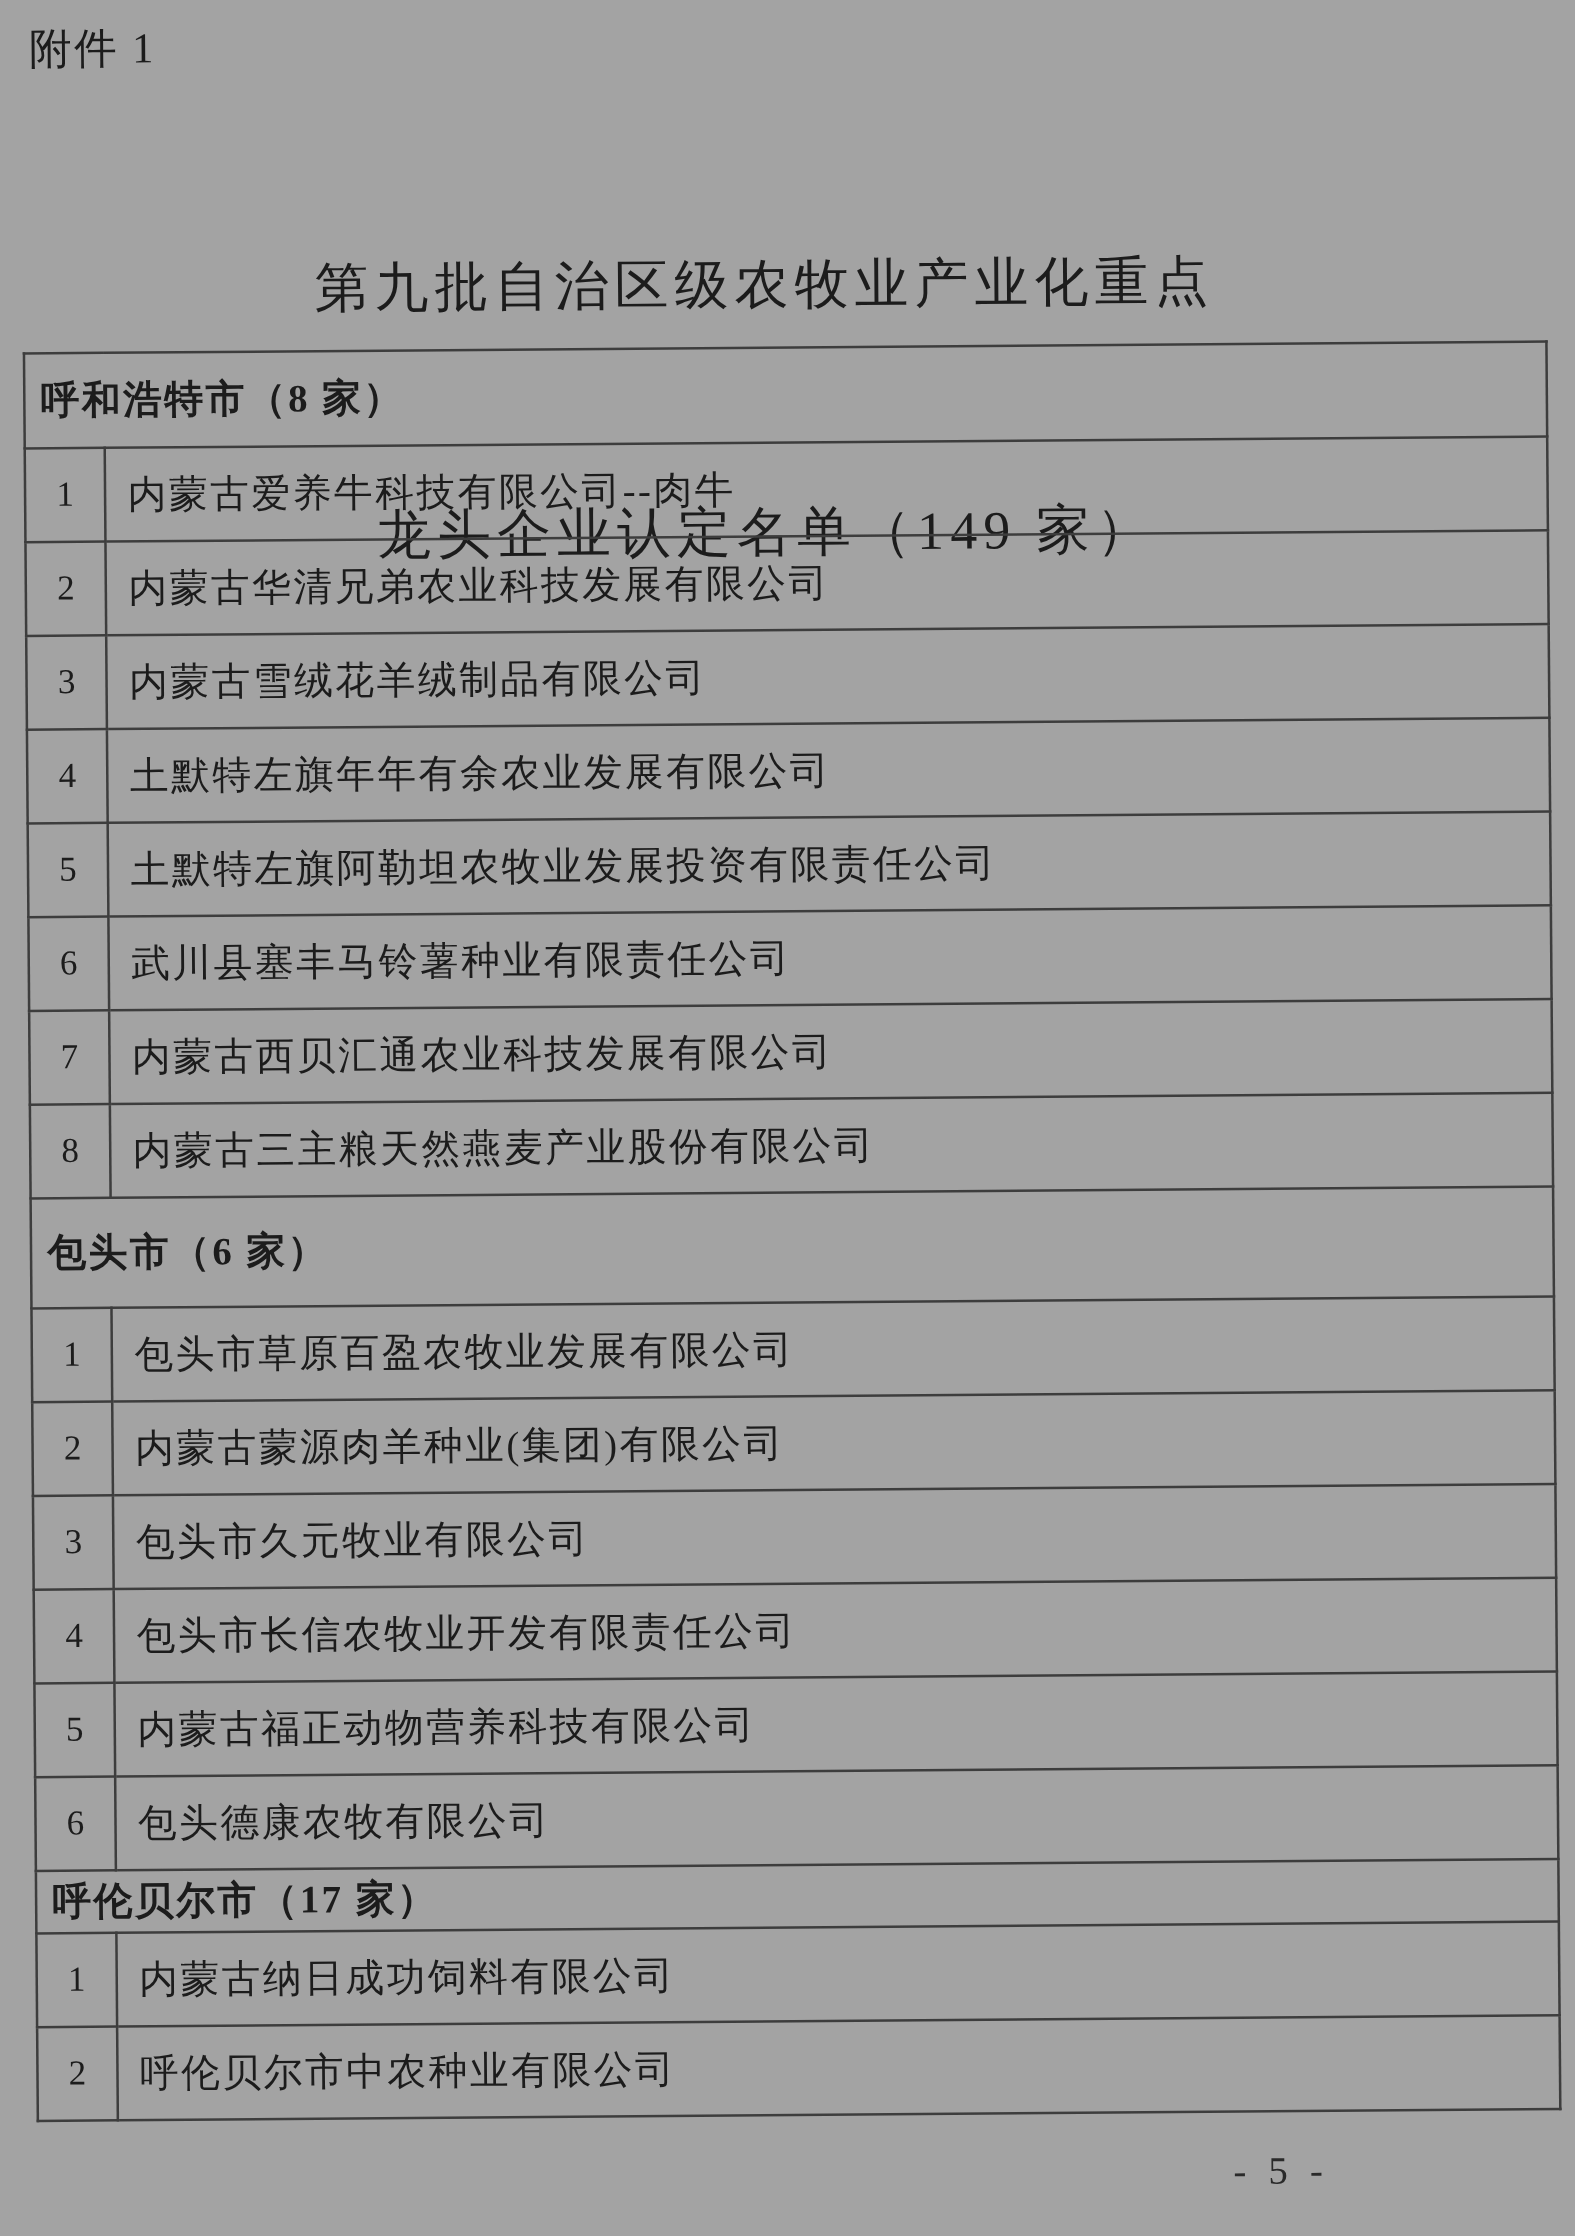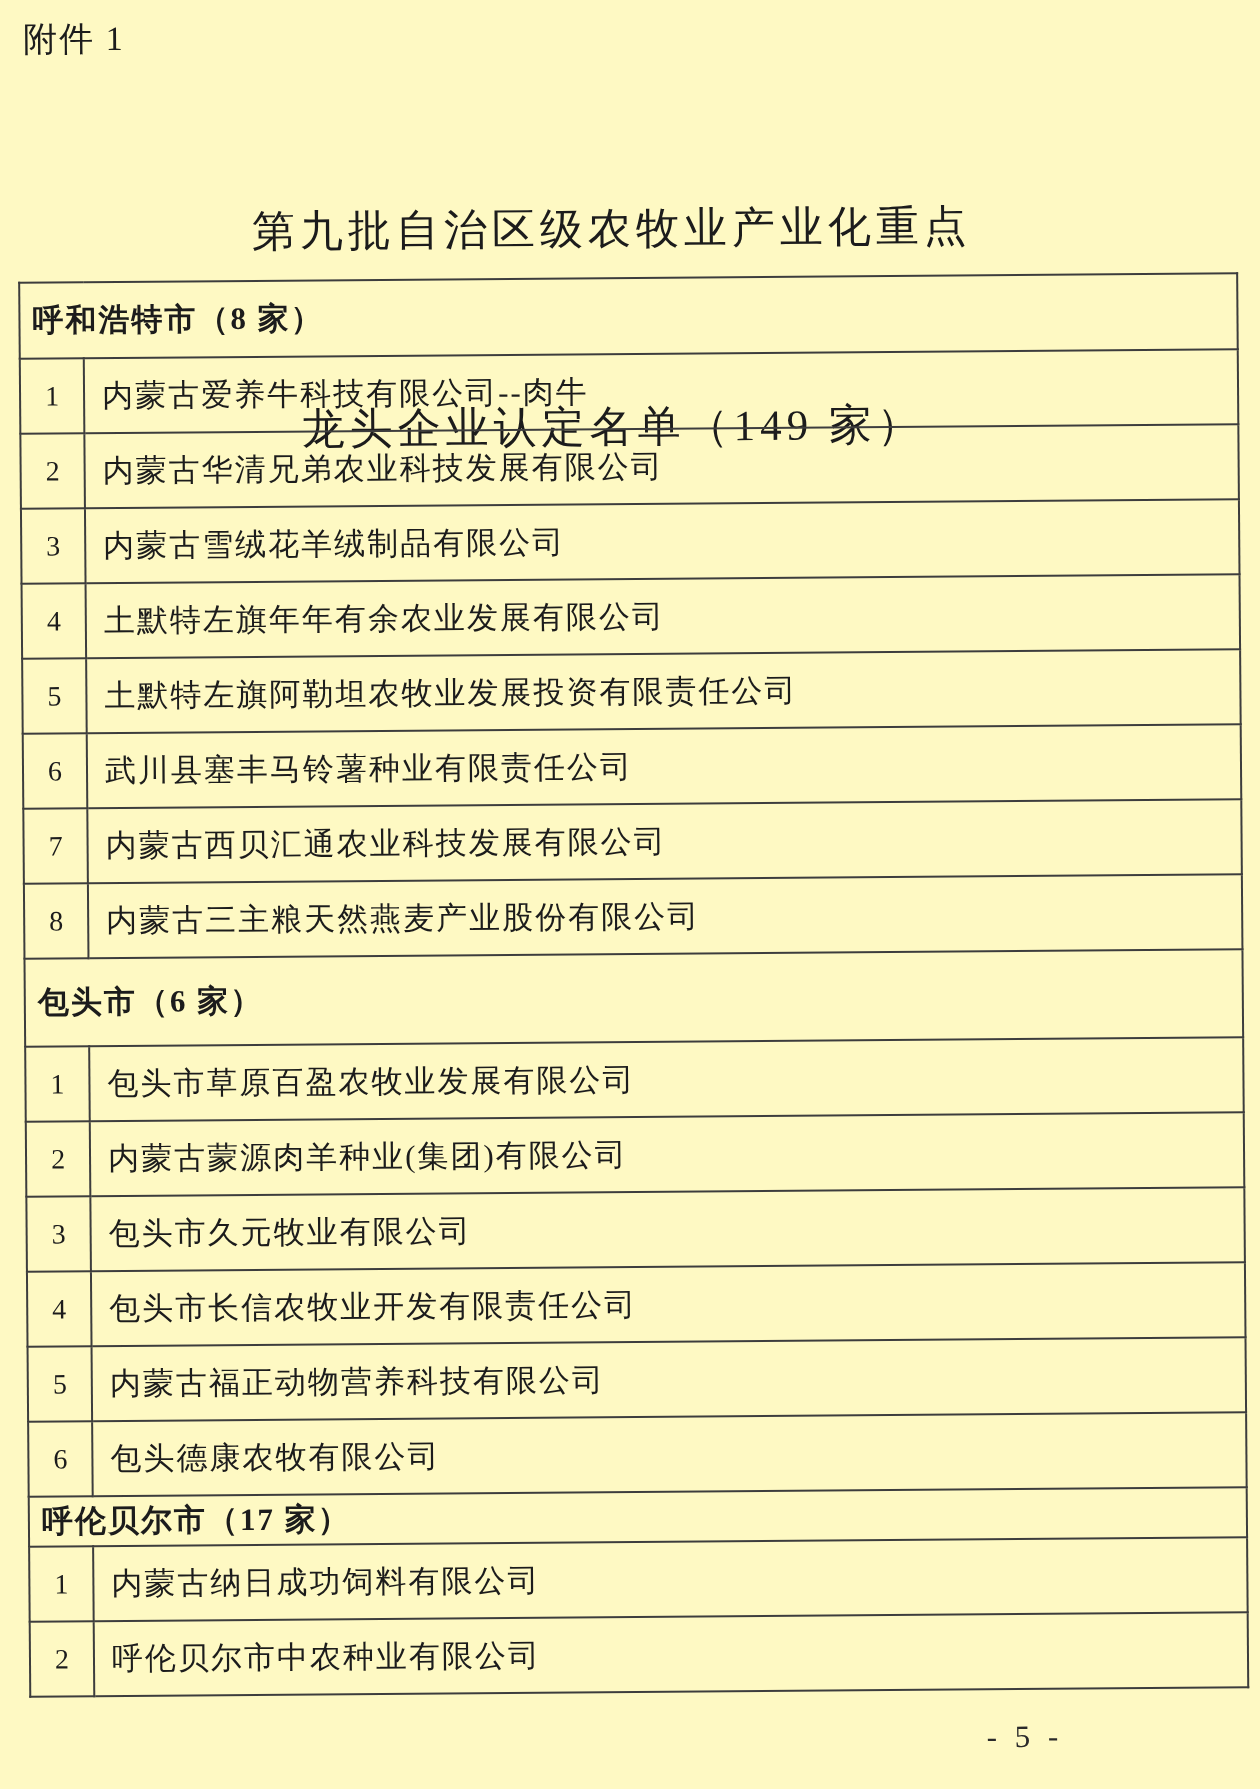--- a/index.html
+++ b/index.html
@@ -5,21 +5,21 @@
   html, body {
     margin: 0;
     padding: 0;
     background: #e8e8e6;
   }
   .page {
     position: relative;
     width: 1260px;
     height: 1789px;
     margin: 0 auto;
-    background: #fef9c3;
+    background: #a3a3a3;
     overflow: hidden;
     font-family: "Liberation Serif", "DejaVu Serif", serif;
     color: #1c1c1c;
   }
   
   .scan {
     position: absolute;
     inset: 0;
     transform: rotate(-0.45deg);
     transform-origin: 50% 50%;

